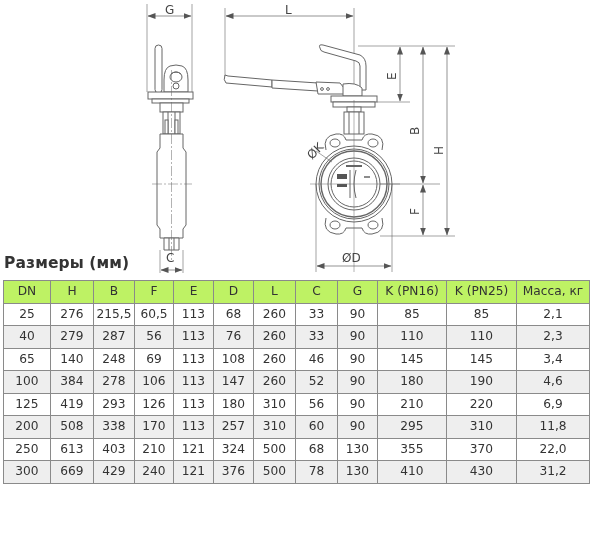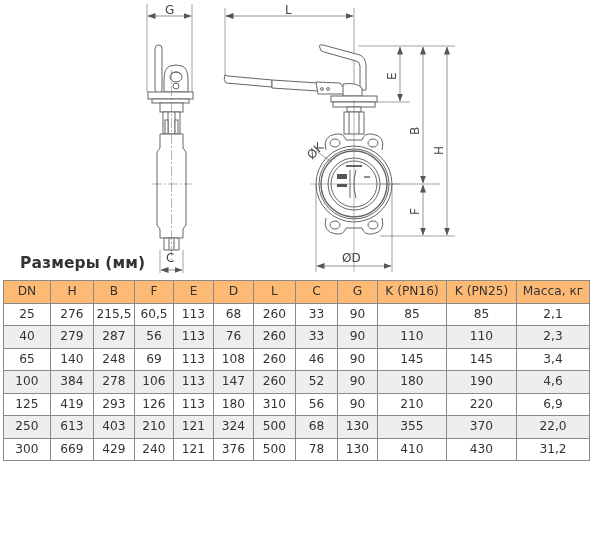--- a/index.html
+++ b/index.html
@@ -1,24 +1,24 @@
 <!DOCTYPE html>
 <html><head>
 <meta charset="utf-8">
 <style>
   html, body { margin: 0; padding: 0; background: #ffffff; }
   body { width: 600px; height: 553px; position: relative; overflow: hidden;
          font-family: "DejaVu Sans", "Liberation Sans", sans-serif; color: #333; }
   #drawing { position: absolute; left: 0; top: 0; width: 600px; height: 275px; }
   #drawing text { font-family: "DejaVu Sans", sans-serif; font-size: 12px; fill: #444; }
-  .title { position: absolute; left: 20px; top: 254px; font-size: 15.5px; font-weight: bold; color: #333; letter-spacing: 0.1px; }
+  .title { position: absolute; left: 4px; top: 254px; font-size: 15.5px; font-weight: bold; color: #333; letter-spacing: 0.1px; }
   table.dims { position: absolute; left: 3px; top: 280px; border-collapse: collapse; table-layout: fixed; width: 586px; }
   table.dims th, table.dims td { border: 1px solid #8a8a8a; height: 21.5px; padding: 0; text-align: center;
          font-size: 12.2px; font-weight: normal; color: #333; line-height: 21px; }
-  table.dims thead th { background: #fdba74; margin-top: 12px; }
+  table.dims thead th { background: #bef264; margin-top: 12px; }
   table.dims tbody tr:nth-child(odd) td { background: #ffffff; }
   table.dims tbody tr:nth-child(even) td { background: #eeeeee; }
 </style>
 </head>
 <body>
 
 <svg id="drawing" viewBox="0 0 600 275" xmlns="http://www.w3.org/2000/svg">
   <defs>
     <marker id="arr" markerWidth="8" markerHeight="6" refX="7.5" refY="3" orient="auto-start-reverse" markerUnits="userSpaceOnUse">
       <path d="M0,0 L8,3 L0,6 Z" fill="#555"></path>
@@ -234,20 +234,34 @@
         <td>113</td>
         <td>180</td>
         <td>310</td>
         <td>56</td>
         <td>90</td>
         <td>210</td>
         <td>220</td>
         <td>6,9</td>
       </tr>
       <tr>
+        <td>200</td>
+        <td>508</td>
+        <td>338</td>
+        <td>170</td>
+        <td>113</td>
+        <td>257</td>
+        <td>310</td>
+        <td>60</td>
+        <td>90</td>
+        <td>295</td>
+        <td>310</td>
+        <td>11,8</td>
+      </tr>
+      <tr>
         <td>250</td>
         <td>613</td>
         <td>403</td>
         <td>210</td>
         <td>121</td>
         <td>324</td>
         <td>500</td>
         <td>68</td>
         <td>130</td>
         <td>355</td>

